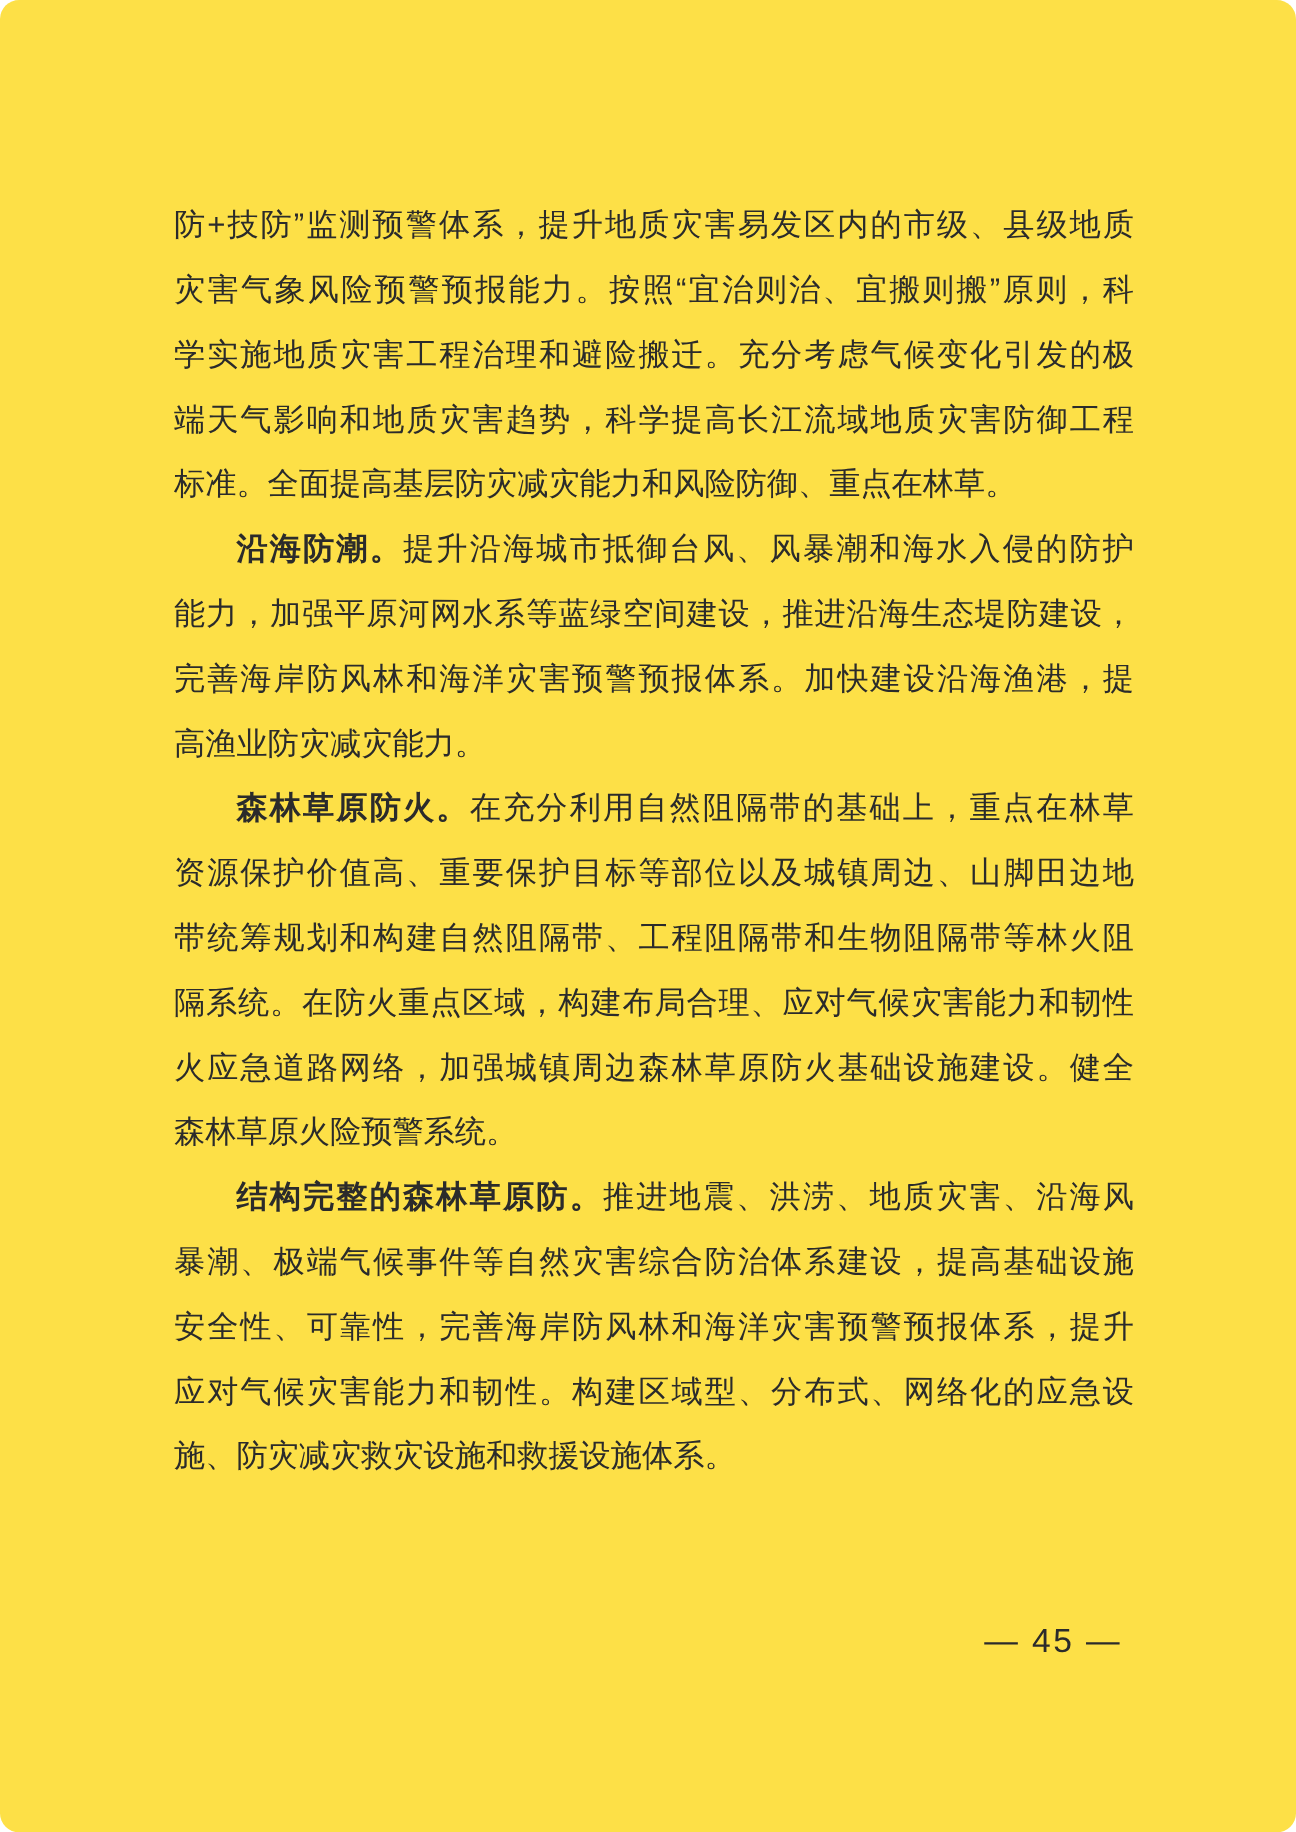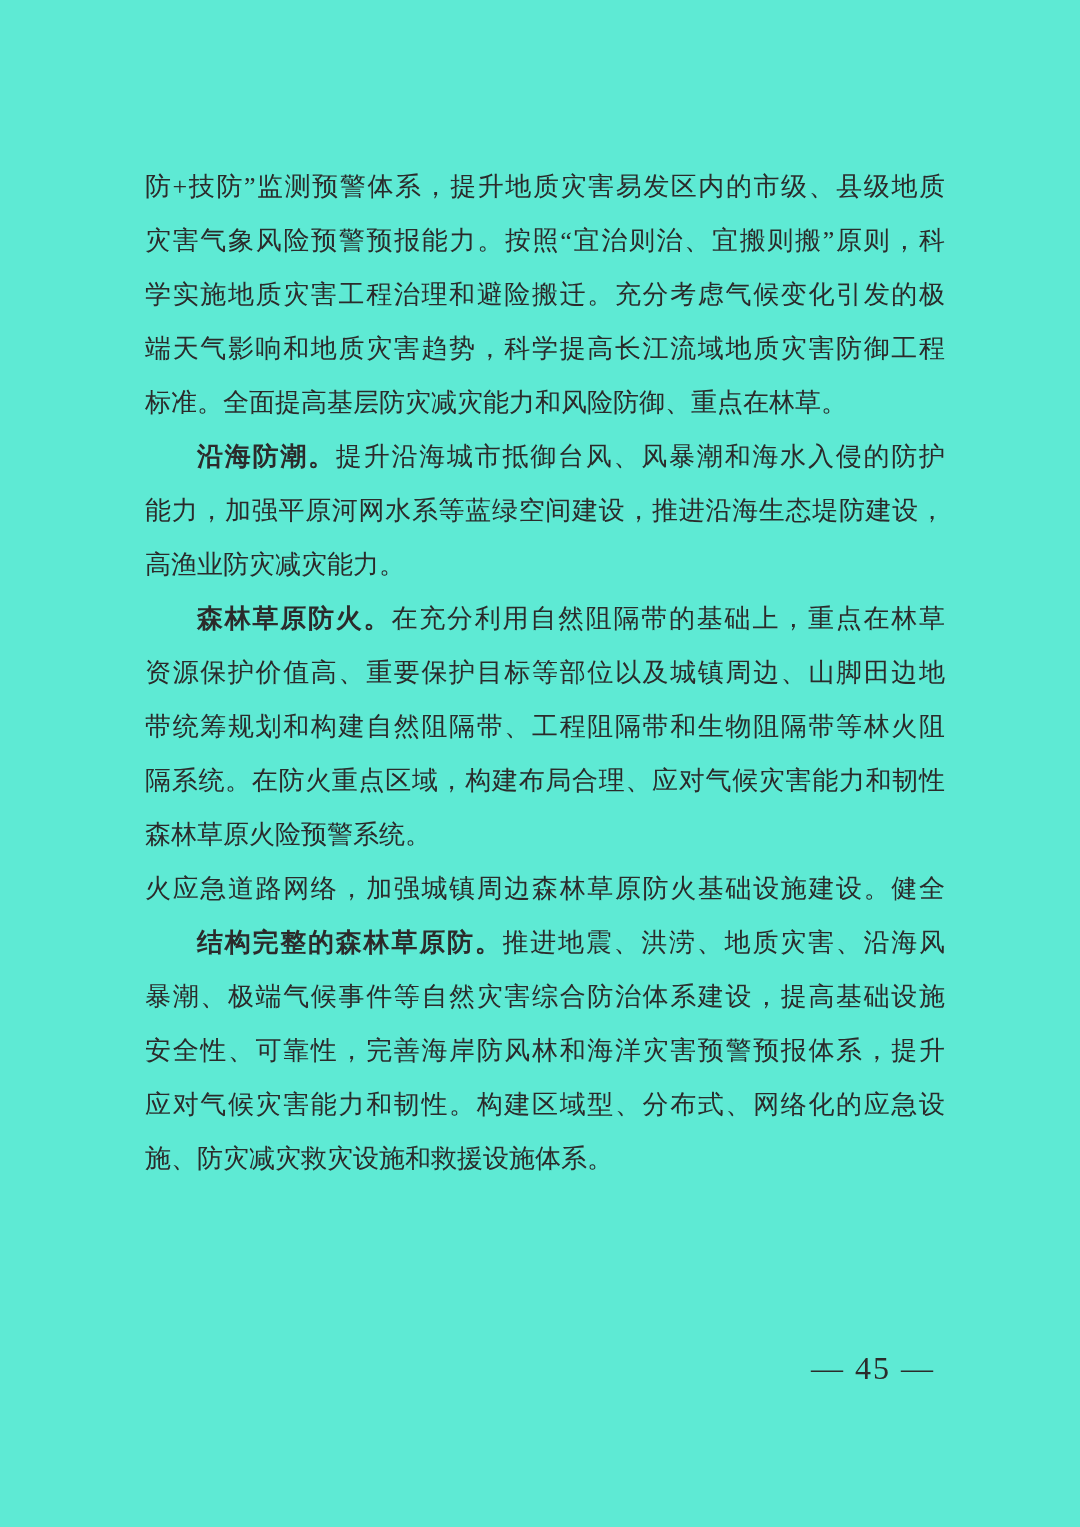--- a/index.html
+++ b/index.html
@@ -1,23 +1,24 @@
 <!DOCTYPE html>
 <html><head>
 <meta charset="utf-8">
 <style>
   html, body { margin: 0; padding: 0; }
   .page {
     position: relative;
     width: 1080px;
     height: 1527px;
-    background: #5eead4;
-    font-family: Liberation Serif, serif;
+    background: #fde047;
+    font-family: Liberation Sans, sans-serif;
     color: #2b2b2b;
     overflow: hidden;
+    border-radius: 16px;
   }
   .body-text {
     position: absolute;
     left: 145px;
     top: 160px;
     width: 800px;
   }
   .line {
     font-size: 26px;
     line-height: 54px;
@@ -32,45 +33,46 @@
   .line.indent {
     text-indent: 52px;
   }
   .lead {
     font-weight: bold;
   }
   .footer {
     position: absolute;
     top: 1348px;
     right: 145px;
-    font-size: 32px;
+    font-size: 28px;
     line-height: 40px;
     color: #2b2b2b;
     letter-spacing: 2px;
   }
 </style>
 </head>
 <body>
 
 <div class="page">
   <div class="body-text">
     <div class="line"><span class="lead"></span><span>防+技防”监测预警体系，提升地质灾害易发区内的市级、县级地质</span></div>
     <div class="line"><span class="lead"></span><span>灾害气象风险预警预报能力。按照“宜治则治、宜搬则搬”原则，科</span></div>
     <div class="line"><span class="lead"></span><span>学实施地质灾害工程治理和避险搬迁。充分考虑气候变化引发的极</span></div>
     <div class="line"><span class="lead"></span><span>端天气影响和地质灾害趋势，科学提高长江流域地质灾害防御工程</span></div>
     <div class="line short"><span class="lead"></span><span>标准。全面提高基层防灾减灾能力和风险防御、重点在林草。</span></div>
     <div class="line indent"><span class="lead">沿海防潮。</span><span>提升沿海城市抵御台风、风暴潮和海水入侵的防护</span></div>
     <div class="line"><span class="lead"></span><span>能力，加强平原河网水系等蓝绿空间建设，推进沿海生态堤防建设，</span></div>
+    <div class="line"><span class="lead"></span><span>完善海岸防风林和海洋灾害预警预报体系。加快建设沿海渔港，提</span></div>
     <div class="line short"><span class="lead"></span><span>高渔业防灾减灾能力。</span></div>
     <div class="line indent"><span class="lead">森林草原防火。</span><span>在充分利用自然阻隔带的基础上，重点在林草</span></div>
     <div class="line"><span class="lead"></span><span>资源保护价值高、重要保护目标等部位以及城镇周边、山脚田边地</span></div>
     <div class="line"><span class="lead"></span><span>带统筹规划和构建自然阻隔带、工程阻隔带和生物阻隔带等林火阻</span></div>
     <div class="line"><span class="lead"></span><span>隔系统。在防火重点区域，构建布局合理、应对气候灾害能力和韧性</span></div>
+    <div class="line"><span class="lead"></span><span>火应急道路网络，加强城镇周边森林草原防火基础设施建设。健全</span></div>
     <div class="line short"><span class="lead"></span><span>森林草原火险预警系统。</span></div>
-    <div class="line"><span class="lead"></span><span>火应急道路网络，加强城镇周边森林草原防火基础设施建设。健全</span></div>
     <div class="line indent"><span class="lead">结构完整的森林草原防。</span><span>推进地震、洪涝、地质灾害、沿海风</span></div>
     <div class="line"><span class="lead"></span><span>暴潮、极端气候事件等自然灾害综合防治体系建设，提高基础设施</span></div>
     <div class="line"><span class="lead"></span><span>安全性、可靠性，完善海岸防风林和海洋灾害预警预报体系，提升</span></div>
     <div class="line"><span class="lead"></span><span>应对气候灾害能力和韧性。构建区域型、分布式、网络化的应急设</span></div>
     <div class="line short"><span class="lead"></span><span>施、防灾减灾救灾设施和救援设施体系。</span></div>
   </div>
 
   <div class="footer">
     <span>— 45 —</span>
   </div>

